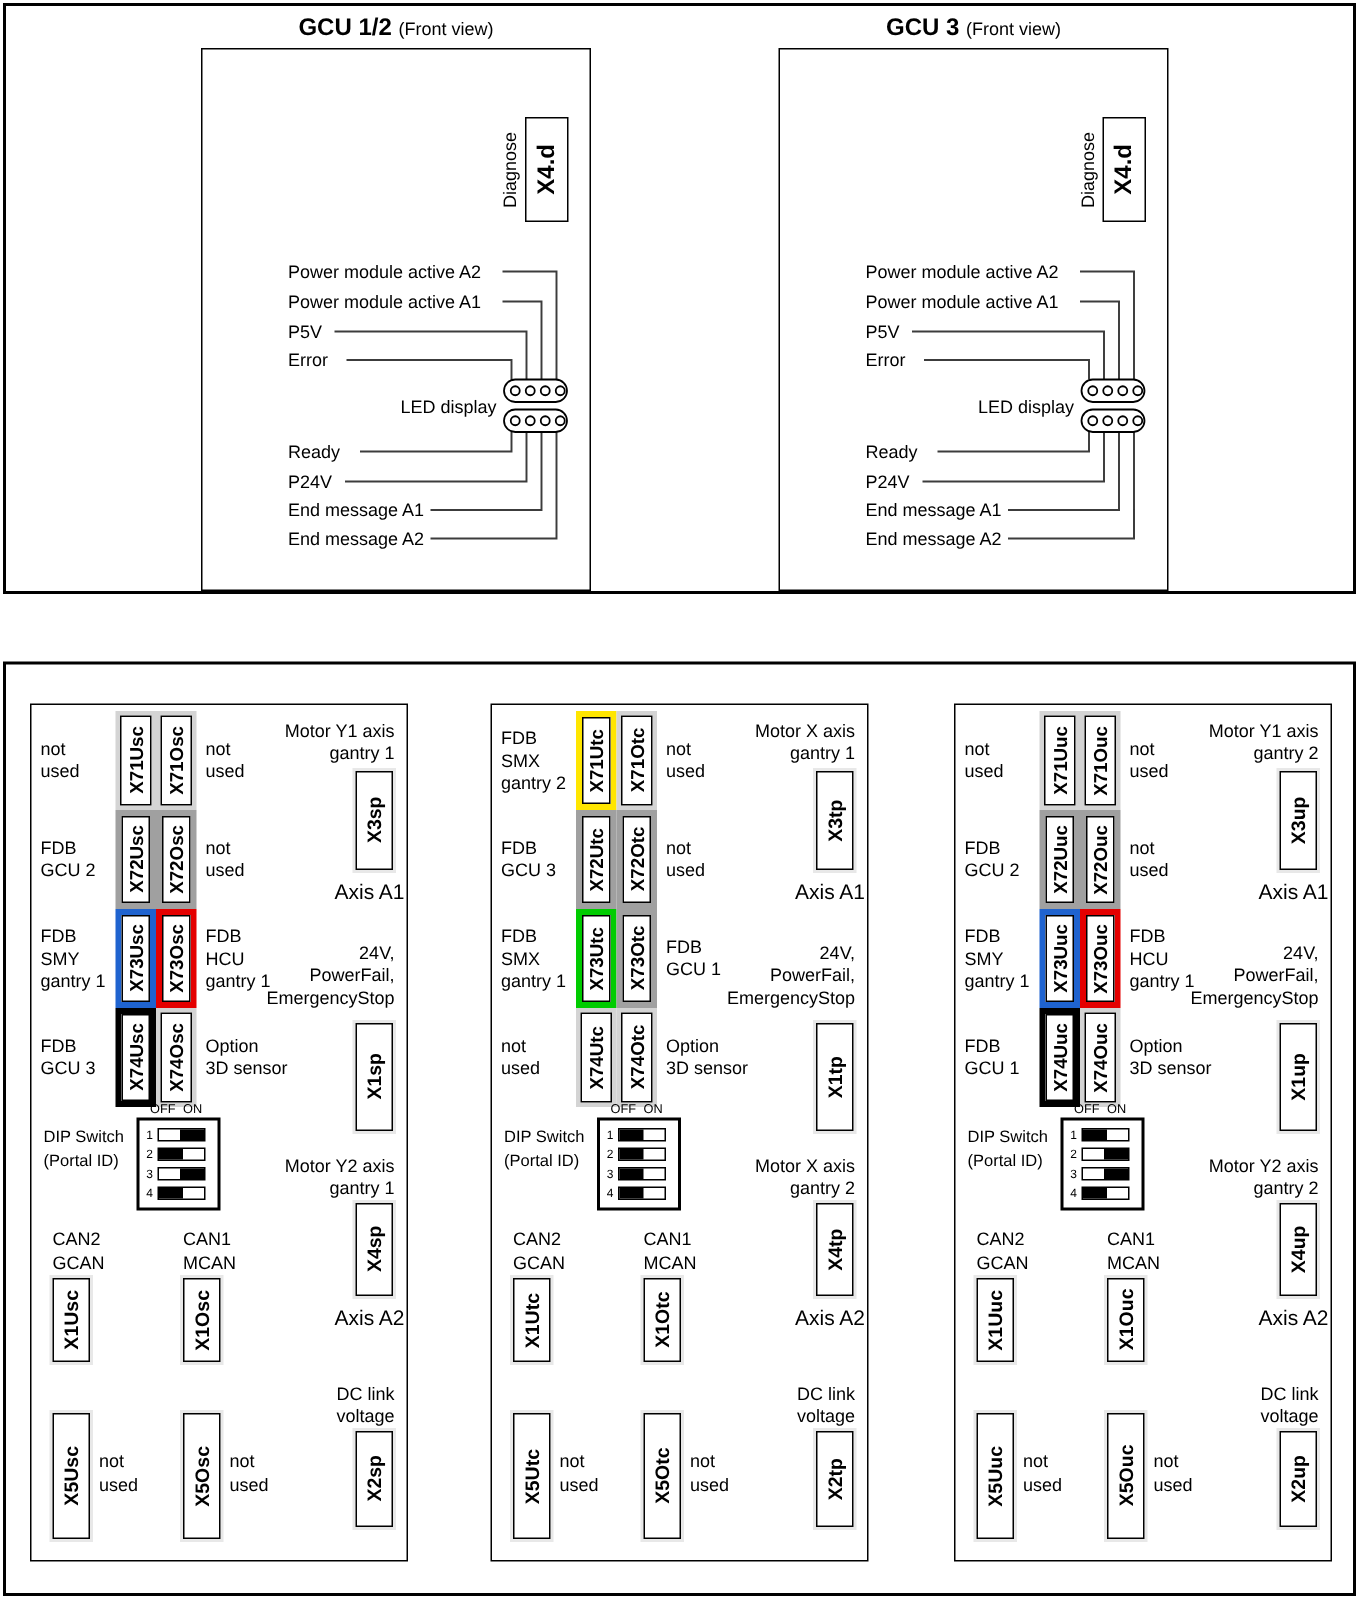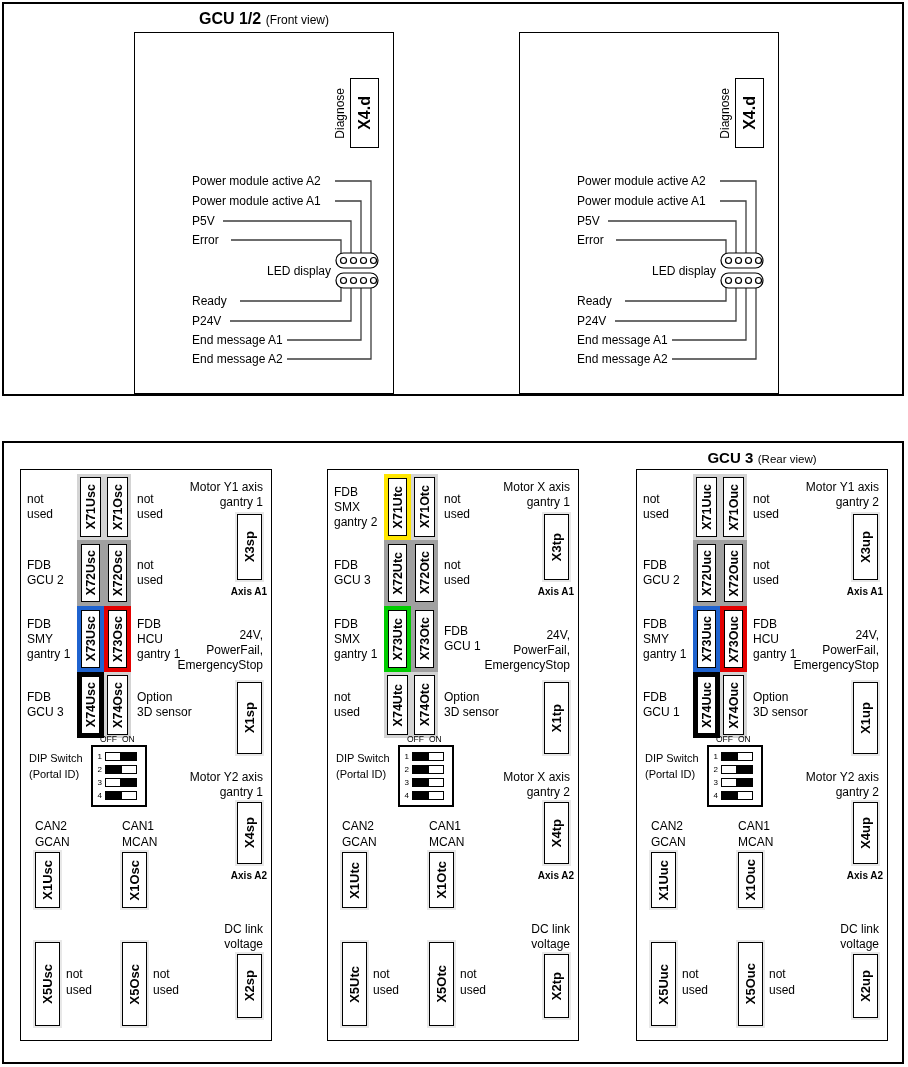--- a/index.html
+++ b/index.html
@@ -61,21 +61,21 @@
   .dip-row { display:flex; align-items:center; gap:3px; height:13px; }
   .dip-num { font-size:8px; width:6px; text-align:right; }
   .dip-slider { position:relative; width:32px; height:9px; border:1px solid #000; background:#fff; }
   .dip-slider::after { content:""; position:absolute; top:0; bottom:0; width:16px; background:#000; left:0; }
   .dip-slider[data-state="on"]::after { left:auto; right:0; }
 
   .can-label { position:absolute; font-size:12px; line-height:16px; white-space:pre-line; }
   .note-label { position:absolute; font-size:12px; line-height:16px; white-space:pre-line; }
 
   .rc-label { position:absolute; text-align:right; font-size:12px; line-height:15px; white-space:pre-line; }
-  .axis-label { position:absolute; font-size:10px; text-align:center; width:52px;font-weight:bold; }
+  .axis-label { position:absolute; font-size:14px; width:52px; }
 </style>
 </head>
 <body>
 
 <div class="canvas">
 
   <section class="outer-box front-box">
 
     <div class="front-panel" style="left:130px;padding-left:40px;">
       <div class="fp-title">
@@ -115,20 +115,24 @@
           <text x="196" y="242" text-anchor="end">LED display</text>
           <text x="57" y="272">Ready</text>
           <text x="57" y="292">P24V</text>
           <text x="57" y="311">End message A1</text>
           <text x="57" y="330">End message A2</text>
         </svg>
       </div>
     </div>
 
     <div class="front-panel" style="left:515px;">
+      <div class="fp-title">
+        <span class="t-main">GCU 3</span>
+        <span class="t-sub">(Front view)</span>
+      </div>
       <div class="fp-box">
         <div class="diagnose-label">
           <span class="vtext">Diagnose</span>
         </div>
         <div class="x4d-box">
           <span class="vtext bold">X4.d</span>
         </div>
         <svg class="fp-svg" width="258" height="356" viewBox="0 0 258 356">
           <polyline class="wire" points="200,148 236,148 236,220"></polyline>
           <polyline class="wire" points="200,168 226,168 226,220"></polyline>
@@ -438,24 +442,20 @@
         <div class="axis-label" style="left:202px; top:400px;">Axis A2</div>
         <div class="rc-label" style="left:130px; top:452px; width:112px;">DC link
 voltage</div>
         <div class="conn-simple" style="left:216px; top:484px; width:25px; height:64px;">
             <span class="vtext">X2tp</span>
           </div>
       </div>
     </div>
 
     <div class="rear-panel" style="left:632px;">
-      <div class="rp-title">
-        <span class="t-main">GCU 3</span>
-        <span class="t-sub">(Rear view)</span>
-      </div>
       <div class="rp-box">
 
         <div class="row-label left-l" style="top:4px;">not
 used</div>
         <div class="conn" style="left:56px; top:4px;" data-frame="plain">
             <span class="conn-inner">
               <span class="vtext">X71Uuc</span>
             </span>
           </div>
         <div class="conn" style="left:83px; top:4px;" data-frame="plain">

